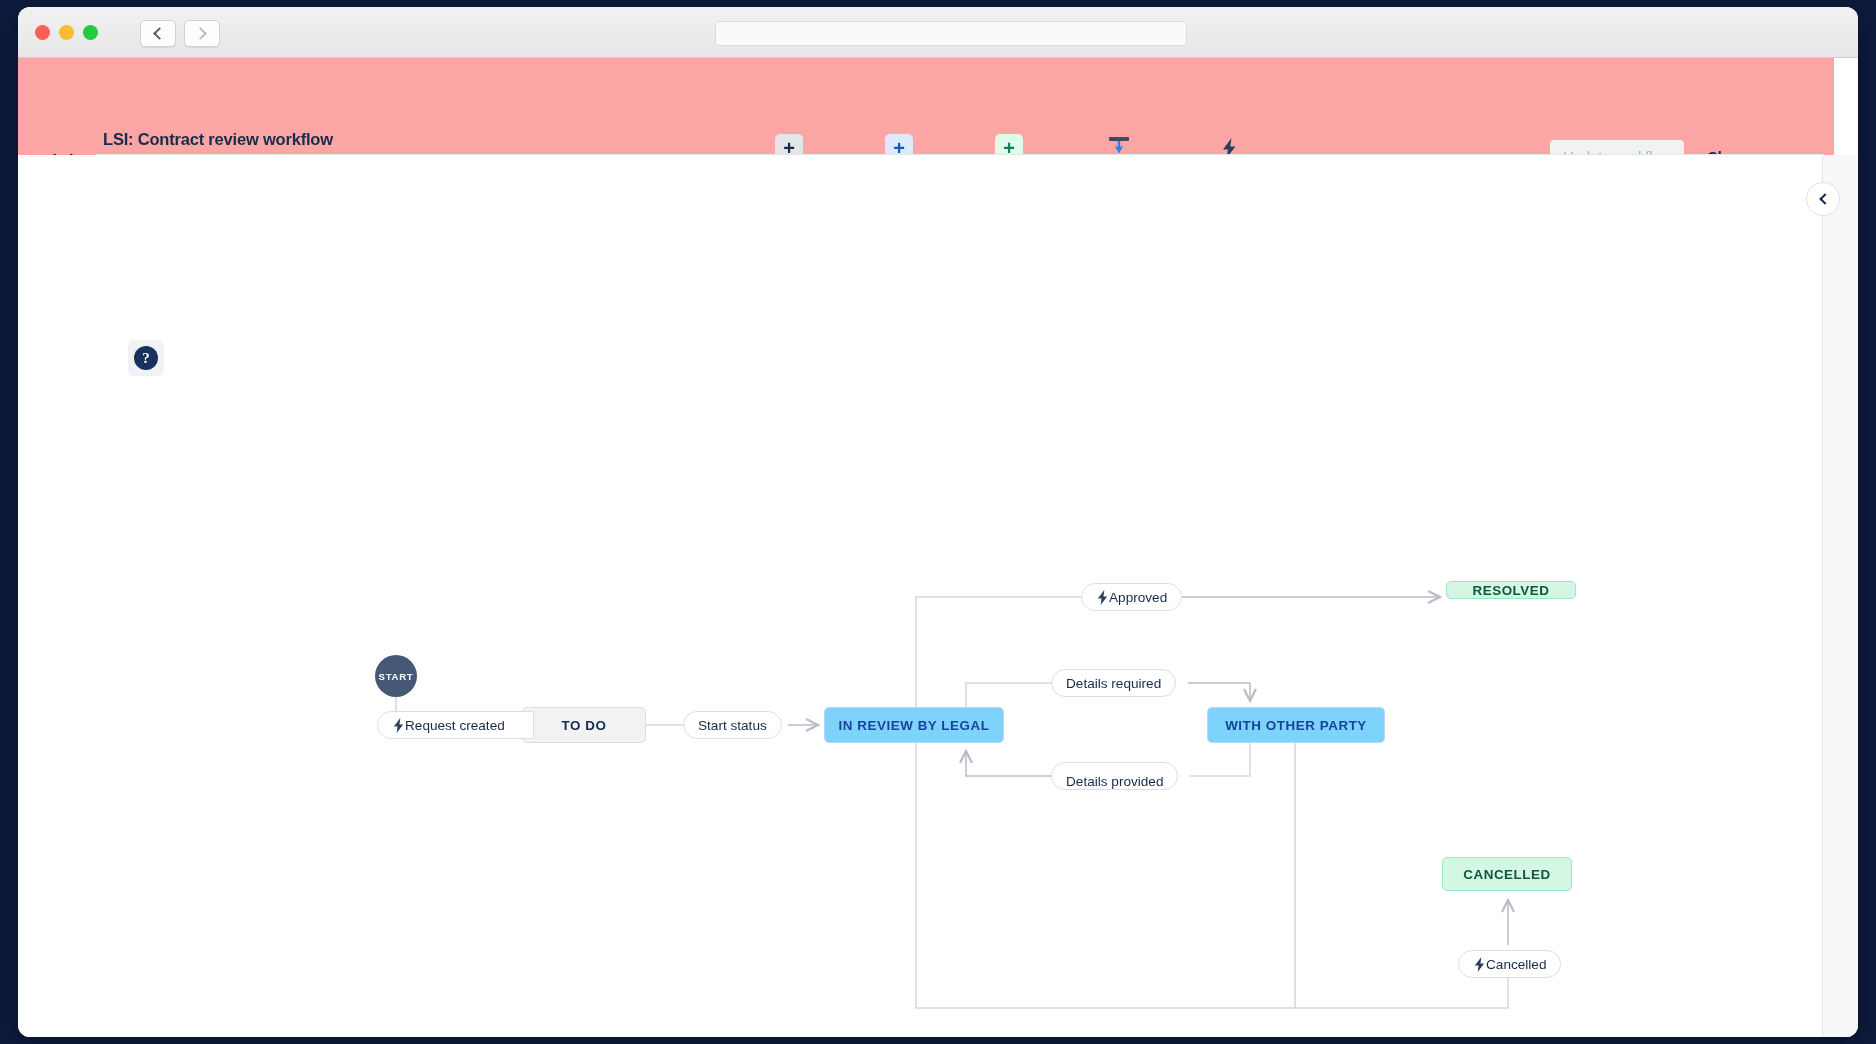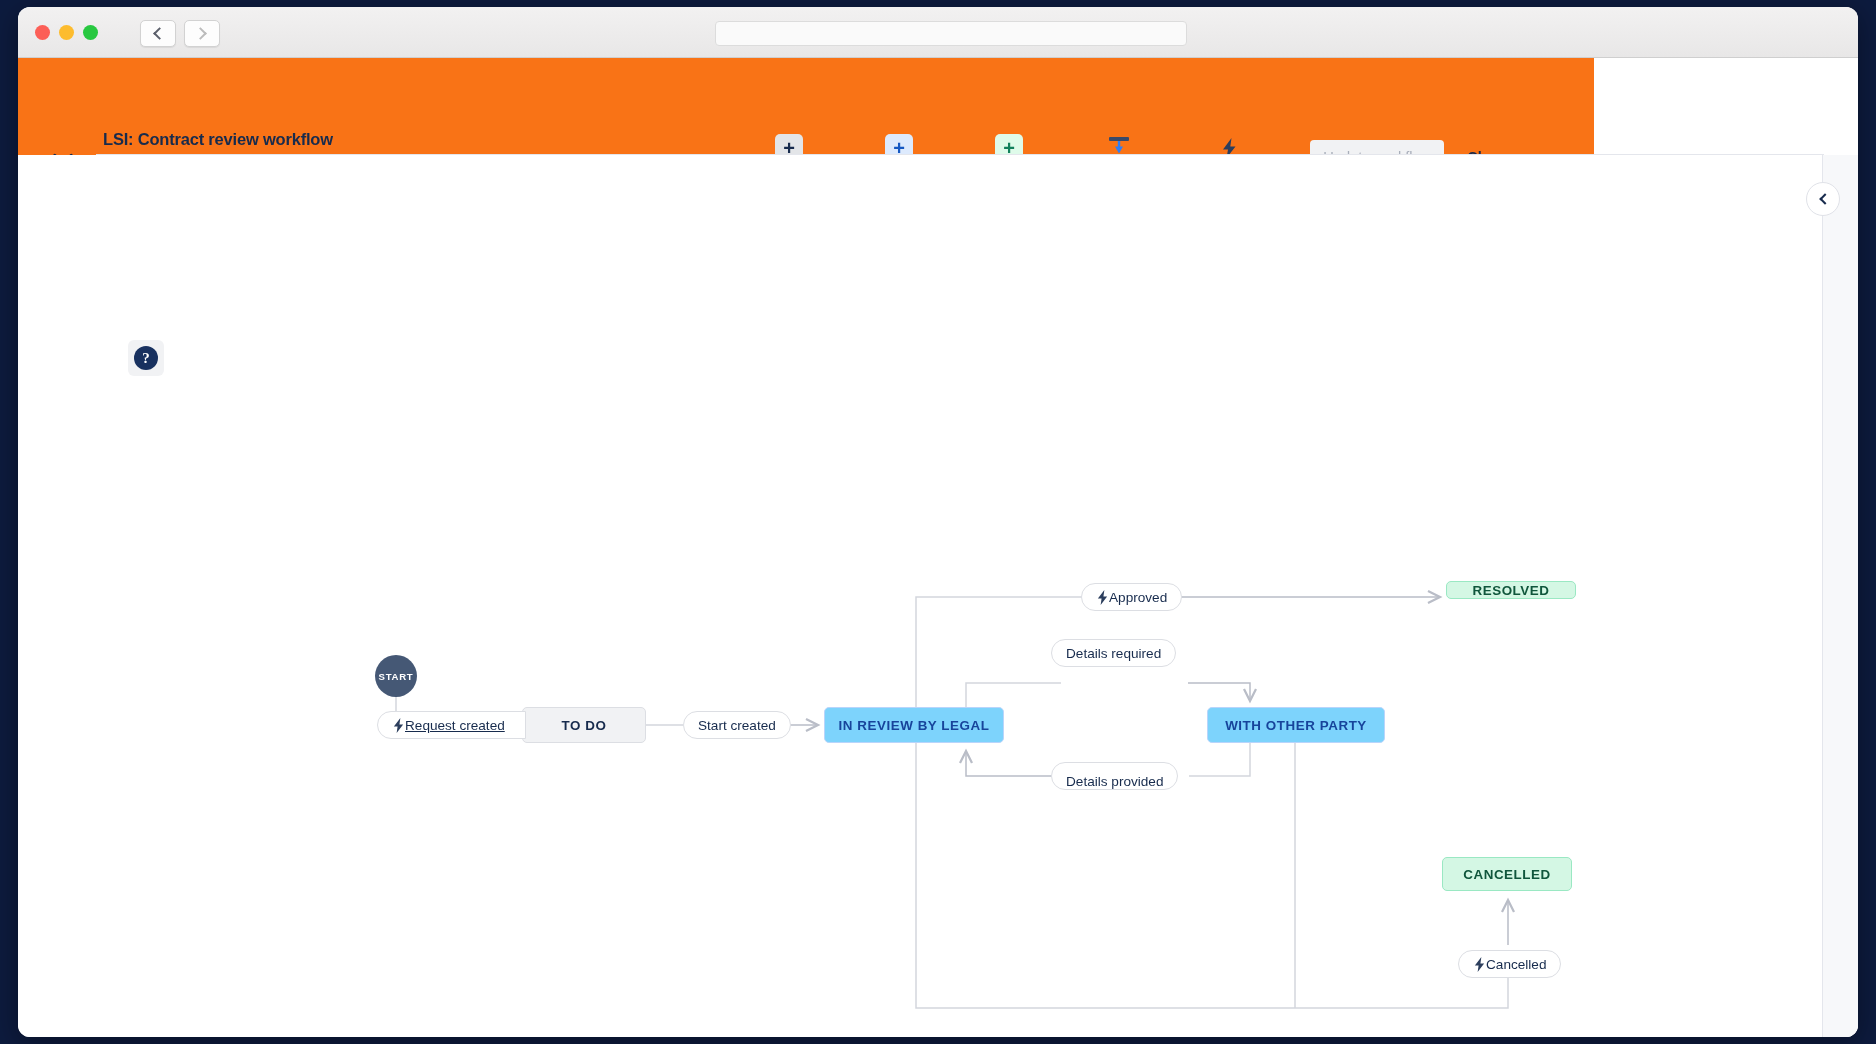--- a/index.html
+++ b/index.html
@@ -59,22 +59,22 @@
     position: absolute; left: 697px; top: 14px;
     width: 472px; height: 25px;
     background: #fafafa;
     border: 1px solid #dcdcdc;
     border-radius: 4px;
   }
 
   
   .app-header {
     position: absolute; left: 0; top: 51px;
-    width: 1576px; height: 97px;
-    background: #f97316;
+    width: 1816px; height: 97px;
+    background: #fca5a5;
   }
   .header-divider {
     position: absolute; left: 78px; top: 147px;
     width: 1728px; height: 1px;
     background: #e4e6ec;
   }
 
   .close-x {
     position: absolute; left: 30px; top: 90px;
     width: 30px; height: 30px;
@@ -265,22 +265,21 @@
     height:28px; padding:0 14px;
     background:#ffffff;
     border:1px solid #dcdee3;
     border-radius:16px;
     font-size:13.6px; color:#172b4d;
     white-space:nowrap;
     z-index:5; cursor:pointer;
   }
   .pill.tag-shape {
     border-radius:16px 0 0 16px;
-    padding-right:20px;
-    text-decoration:underline;
+    padding-right:28px;
   }
   .pill .bolt { width:13px; height:15px; display:block; flex:none; }
 </style>
 </head>
 <body>
 
 <div class="window-frame">
 
   <div class="browser-bar">
     <div class="traffic-lights">
@@ -415,31 +414,31 @@
     <div class="node done" style="left:1424px; top:702px; width:130px; height:34px;">CANCELLED</div>
 
     <div class="pill tag-shape" style="left:359px; top:556px;">
       <svg class="bolt" viewBox="0 0 14 16">
           <path d="M9 0 L2 9 h4 L5 16 L12 7 H8 Z" fill="#2c3e5d"></path>
         </svg>
       <span>Request created</span>
     </div>
 
     <div class="pill" style="left:665px; top:556px;">
-      <span>Start created</span>
+      <span>Start status</span>
     </div>
 
     <div class="pill" style="left:1063px; top:428px;">
       <svg class="bolt" viewBox="0 0 14 16">
           <path d="M9 0 L2 9 h4 L5 16 L12 7 H8 Z" fill="#2c3e5d"></path>
         </svg>
       <span>Approved</span>
     </div>
 
-    <div class="pill" style="left:1033px; top:484px;text-align:right;">
+    <div class="pill" style="left:1033px; top:514px;text-align:right;">
       <span>Details required</span>
     </div>
 
     <div class="pill" style="left:1033px; top:607px;align-items:flex-end;">
       <span>Details provided</span>
     </div>
 
     <div class="pill" style="left:1440px; top:795px;">
       <svg class="bolt" viewBox="0 0 14 16">
           <path d="M9 0 L2 9 h4 L5 16 L12 7 H8 Z" fill="#2c3e5d"></path>

